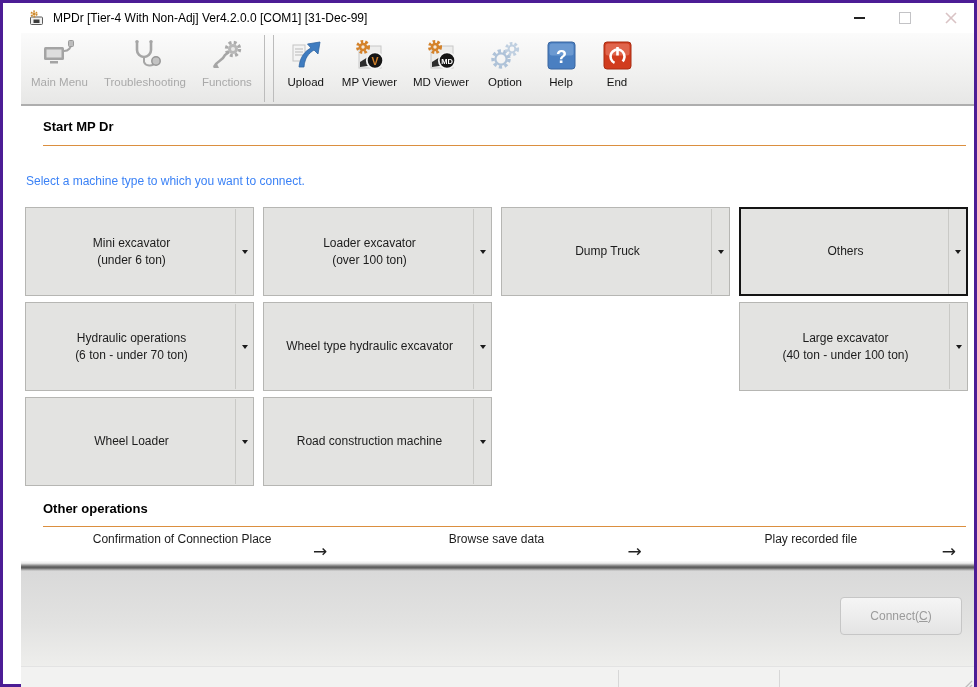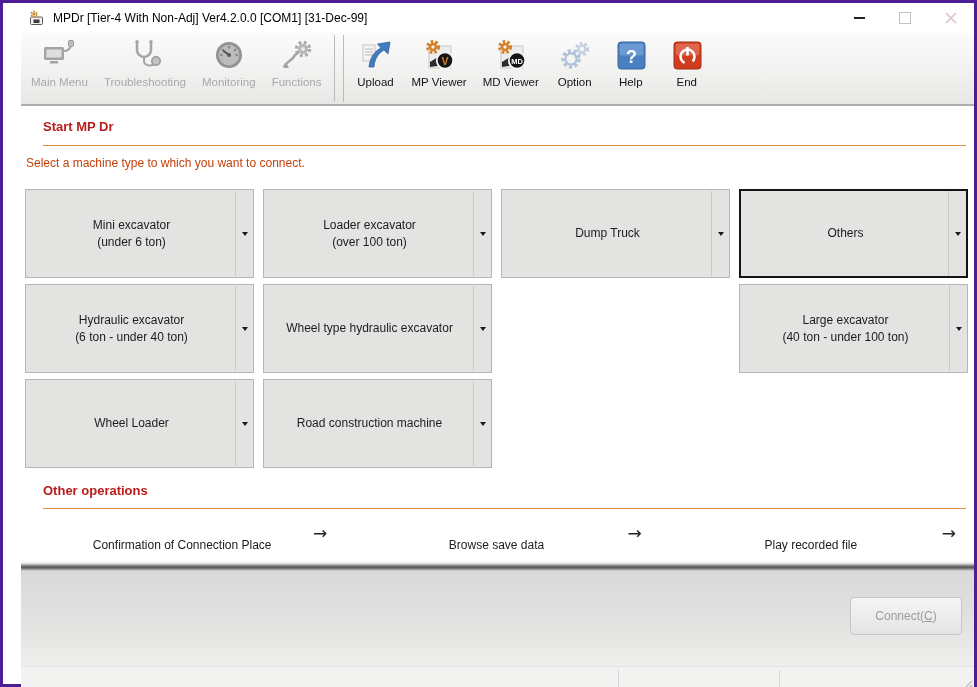--- a/index.html
+++ b/index.html
@@ -27,50 +27,50 @@
   }
   .tb-item{display:flex;flex-direction:column;align-items:center;justify-content:flex-start;
     padding:4px 8px 0 8px;gap:1px;cursor:pointer;}
   .tb-item .tb-icon{width:40px;height:38px;display:flex;align-items:center;justify-content:center;}
   .tb-item .tb-label{font-size:11.5px;white-space:nowrap;color:#141414;}
   .tb-item.disabled .tb-label{color:#a9a9a9;}
   .tb-sep{width:1px;background:#bcbcbc;margin:2px 4px;align-self:stretch;}
 
   
   .content{height:455px;background:#fff;flex:0 0 auto;box-sizing:border-box;}
-  .section-title{font-size:13px;font-weight:bold;color:#b91c1c;margin:13px 0 0 22px;line-height:16px;}
+  .section-title{font-size:13px;font-weight:bold;color:#000000;margin:13px 0 0 22px;line-height:16px;}
   .accent-line{height:1px;margin:10px 8px 0 22px;}
-  .instruction{font-size:12px;margin:10px 0 0 5px;line-height:15px;color:#c2410c;}
+  .instruction{font-size:12px;margin:28px 0 0 5px;line-height:15px;color:#3b82f6;}
 
   .machine-grid{margin:18px 6px 0 4px;display:grid;grid-template-columns:repeat(4,1fr);gap:6px 9px;}
   .machine-btn{
     position:relative;height:89px;box-sizing:border-box;
     background:#e3e3e1;border:1px solid #b6b6b3;
     display:flex;flex-direction:column;align-items:center;justify-content:center;
     font-size:12px;line-height:17px;color:#1c1c1c;text-align:center;
     padding:0 20px 0 4px;cursor:pointer;
   }
   .machine-btn.focused{border:2px solid #141414;}
   .drop-zone{position:absolute;right:0;top:1px;bottom:1px;width:17px;
     border-left:1px solid #c9c9c6;display:flex;align-items:center;justify-content:center;cursor:pointer;}
   .machine-btn.focused .drop-zone{top:0;bottom:0;}
   .drop-caret{width:0;height:0;border-left:3.5px solid transparent;border-right:3.5px solid transparent;border-top:4px solid #1a1a1a;}
   .grid-spacer{height:89px;}
 
   .ops-links{margin:5px 6px 0 4px;display:grid;grid-template-columns:repeat(3,1fr);height:38px;}
-  .op-link{position:relative;display:flex;align-items:flex-end;justify-content:center;font-size:12px;color:#1c1c1c;cursor:pointer;}
+  .op-link{position:relative;display:flex;align-items:flex-start;justify-content:center;font-size:12px;color:#1c1c1c;cursor:pointer;}
   .op-arrow{position:absolute;right:12px;top:50%;transform:translateY(-50%);font-size:17px;color:#222;font-family:"DejaVu Sans",sans-serif;}
 
   
   .dark-divider{height:10px;flex:0 0 auto;
     background:linear-gradient(180deg,#fbfbfb 0%,#ececec 22%,#6f6f6f 52%,#595959 68%,#9e9e9e 84%,#d7d7d7 100%);}
   .bottom-panel{height:95px;flex:0 0 auto;position:relative;
     background:linear-gradient(180deg,#d9d9d9 0%,#e2e2e1 55%,#eeeeec 100%);}
   .connect-btn{
-    position:absolute;right:12px;top:26px;width:112px;height:38px;box-sizing:border-box;
+    position:absolute;right:12px;top:26px;width:122px;height:38px;box-sizing:border-box;
     border:1px solid #c6c6c6;border-radius:4px;
     background:linear-gradient(180deg,#f5f5f5,#e4e4e4);
     font-size:12px;color:#9b9b9b;display:flex;align-items:center;justify-content:center;
     font-family:"Liberation Sans",sans-serif;
   }
   .key-underline{text-decoration:underline;}
 
   .statusbar{height:24px;flex:0 0 auto;position:relative;background:#f2f2f1;border-top:1px solid #e3e3e3;}
   .status-divider{position:absolute;top:3px;bottom:0;width:1px;background:#d7d7d7;}
   .status-divider.d1{left:597px;}
@@ -130,38 +130,20 @@
           <path d="M10 4 v8 a7 7 0 0 0 14 0 V4" stroke="#a6a6a6" stroke-width="2.6" fill="none"></path>
           <path d="M17 19 v5 a6 5 0 0 0 11 1" stroke="#a6a6a6" stroke-width="2" fill="none"></path>
           <circle cx="29" cy="23" r="4.2" fill="#c3c3c3" stroke="#969696" stroke-width="1.5"></circle>
           <circle cx="10" cy="3.6" r="1.7" fill="#a6a6a6"></circle>
             <circle cx="24" cy="3.6" r="1.7" fill="#a6a6a6"></circle>
         </svg>
       </span>
       <span class="tb-label">Troubleshooting</span>
     </div>
 
-    <div class="tb-item disabled">
-      <span class="tb-icon">
-        <svg width="36" height="36" viewBox="0 0 36 36">
-          <circle cx="18" cy="17" r="13" fill="#929292"></circle>
-          <circle cx="18" cy="17" r="10.3" fill="#bcbcbc"></circle>
-          <g stroke="#6f6f6f" stroke-width="1.3">
-            <line x1="18" y1="8" x2="18" y2="10.5"></line>
-              <line x1="11" y1="11" x2="12.8" y2="12.8"></line>
-            <line x1="25" y1="11" x2="23.2" y2="12.8"></line>
-              <line x1="9" y1="17" x2="11.5" y2="17"></line>
-            <line x1="27" y1="17" x2="24.5" y2="17"></line>
-          </g>
-          <line x1="18" y1="17" x2="12" y2="12.5" stroke="#4d4d4d" stroke-width="2"></line>
-          <circle cx="18" cy="17" r="2" fill="#585858"></circle>
-        </svg>
-      </span>
-      <span class="tb-label">Monitoring</span>
-    </div>
 
     <div class="tb-item disabled">
       <span class="tb-icon">
         <svg width="36" height="36" viewBox="0 0 36 36">
           <circle cx="24" cy="11" r="6.5" fill="none" stroke="#aaaaaa" stroke-width="3.4" stroke-dasharray="2.8 2.3"></circle>
           <circle cx="24" cy="11" r="5" fill="#b8b8b8"></circle>
           <circle cx="24" cy="11" r="2" fill="#e9e9e8"></circle>
           <path d="M5 29 C 8 22 13 24 16 17 L20 14" stroke="#a5a5a5" stroke-width="2.6" fill="none"></path>
           <path d="M4 30 l6 0 -2 -4 z" fill="#a5a5a5"></path>
         </svg>
@@ -287,22 +269,22 @@
       </div>
 
       <div class="machine-btn focused">
         <span>Others</span>
         <span class="drop-zone">
             <span class="drop-caret"></span>
           </span>
       </div>
 
       <div class="machine-btn">
-        <span>Hydraulic excavator</span>
-        <span>(6 ton - under 40 ton)</span>
+        <span>Hydraulic operations</span>
+        <span>(6 ton - under 70 ton)</span>
         <span class="drop-zone">
             <span class="drop-caret"></span>
           </span>
       </div>
 
       <div class="machine-btn">
         <span>Wheel type hydraulic excavator</span>
         <span class="drop-zone">
             <span class="drop-caret"></span>
           </span>

